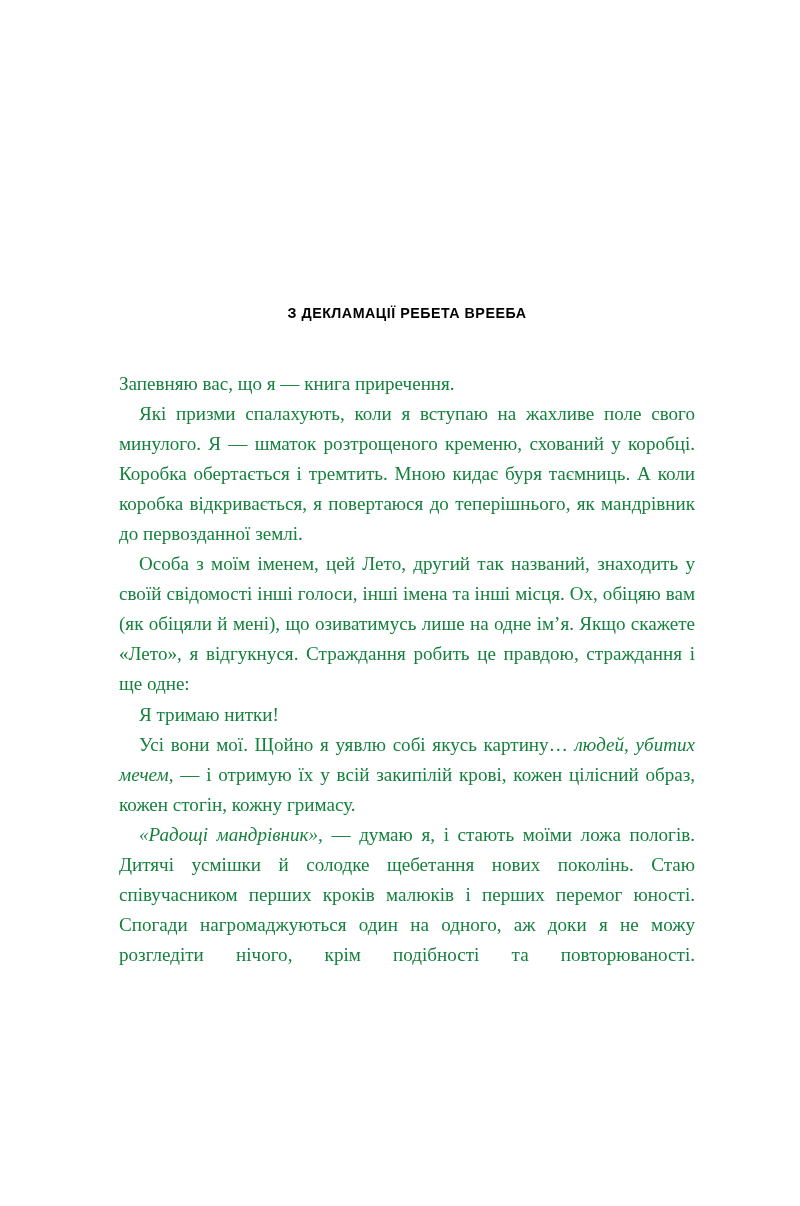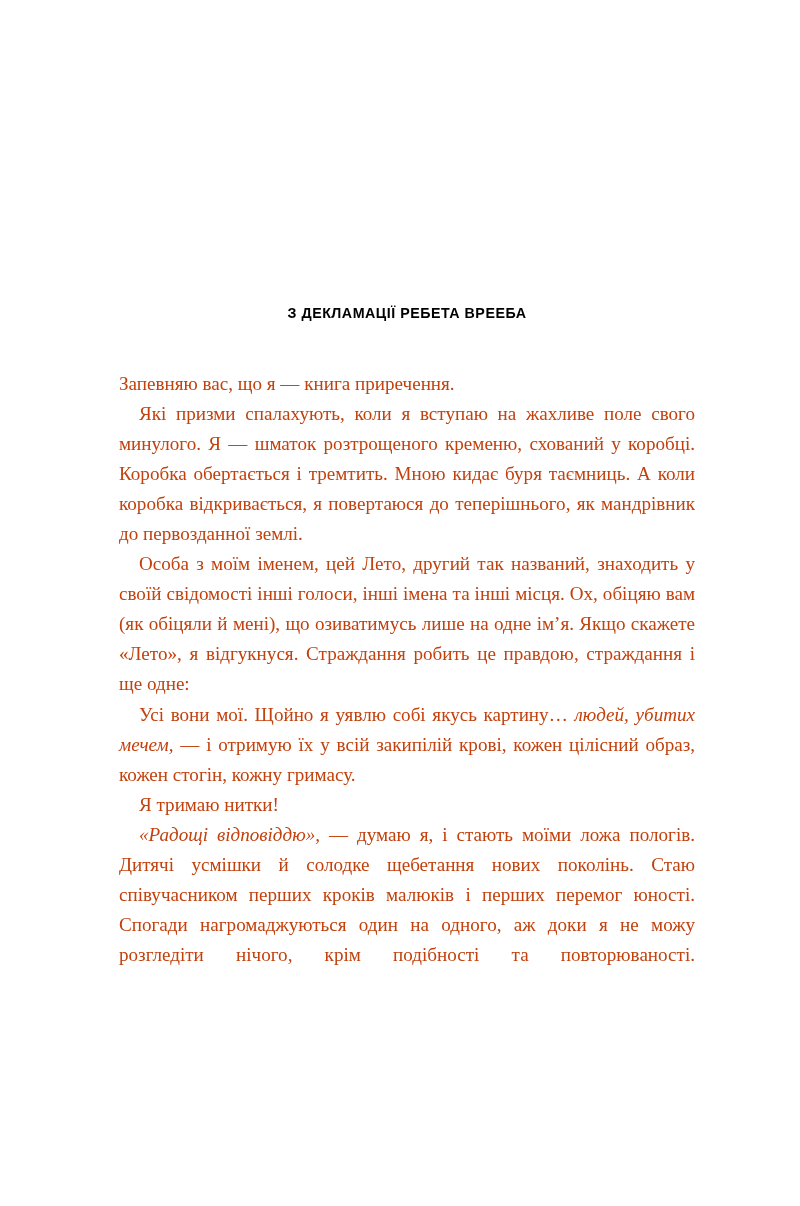--- a/index.html
+++ b/index.html
@@ -51,21 +51,21 @@
 
   .body-text {
     position: absolute;
     left: 0;
     top: 355px;
     width: 576px;
     font-size: 19.1px;
     line-height: 30.05px;
     text-align: justify;
     text-justify: inter-word;
-    color: #c2410c;
+    color: #15803d;
     hyphens: manual;
   }
 
   .body-text p {
     margin: 0;
     text-indent: 0;
   }
 
   .body-text p.indent {
     text-indent: 20px;
@@ -89,19 +89,19 @@
 
 <div class="page">
   <div class="content-column">
 
     <h1 class="chapter-heading">З ДЕКЛАМАЦІЇ РЕБЕТА ВРЕЕБА</h1>
 
     <div class="body-text">
       <p class="indent" style="text-indent: 0px;"><span>Запевняю вас, що я — книга приречення.</span></p>
       <p class="indent"><span>Які призми спалахують, коли я вступаю на жахливе поле свого минулого. Я — шматок розтрощеного кременю, схований у коробці. Коробка обертається і тремтить. Мною кидає буря таємниць. А коли коробка відкривається, я повертаюся до теперішнього, як мандрівник до первозданної землі.</span></p>
       <p class="indent"><span>Особа з моїм іменем, цей Лето, другий так названий, знаходить у своїй свідомості інші голоси, інші імена та інші місця. Ох, обіцяю вам (як обіцяли й мені), що озиватимусь лише на одне ім’я. Якщо скажете «Лето», я відгукнуся. Страждання робить це правдою, страждання і ще одне:</span></p>
+      <p class="indent"><span>Я тримаю нитки!</span></p>
       <p class="indent"><span>Усі вони мої. Щойно я уявлю собі якусь картину… </span><span class="italic">людей, убитих мечем,</span><span> — і отримую їх у всій закипілій крові, кожен цілісний образ, кожен стогін, кожну гримасу.</span></p>
-      <p class="indent"><span>Я тримаю нитки!</span></p>
-      <p class="indent last-full"><span class="italic">«Радощі відповіддю»,</span><span> — думаю я, і стають моїми ложа пологів. Дитячі усмішки й солодке щебетання нових поколінь. Стаю співучасником перших кроків малюків і перших перемог юності. Спогади нагромаджуються один на одного, аж доки я не можу розгледіти нічого, крім подібності та повторюваності.</span></p>
+      <p class="indent last-full"><span class="italic">«Радощі мандрівник»,</span><span> — думаю я, і стають моїми ложа пологів. Дитячі усмішки й солодке щебетання нових поколінь. Стаю співучасником перших кроків малюків і перших перемог юності. Спогади нагромаджуються один на одного, аж доки я не можу розгледіти нічого, крім подібності та повторюваності.</span></p>
     </div>
 
   </div>
 </div>
 
 </body></html>

